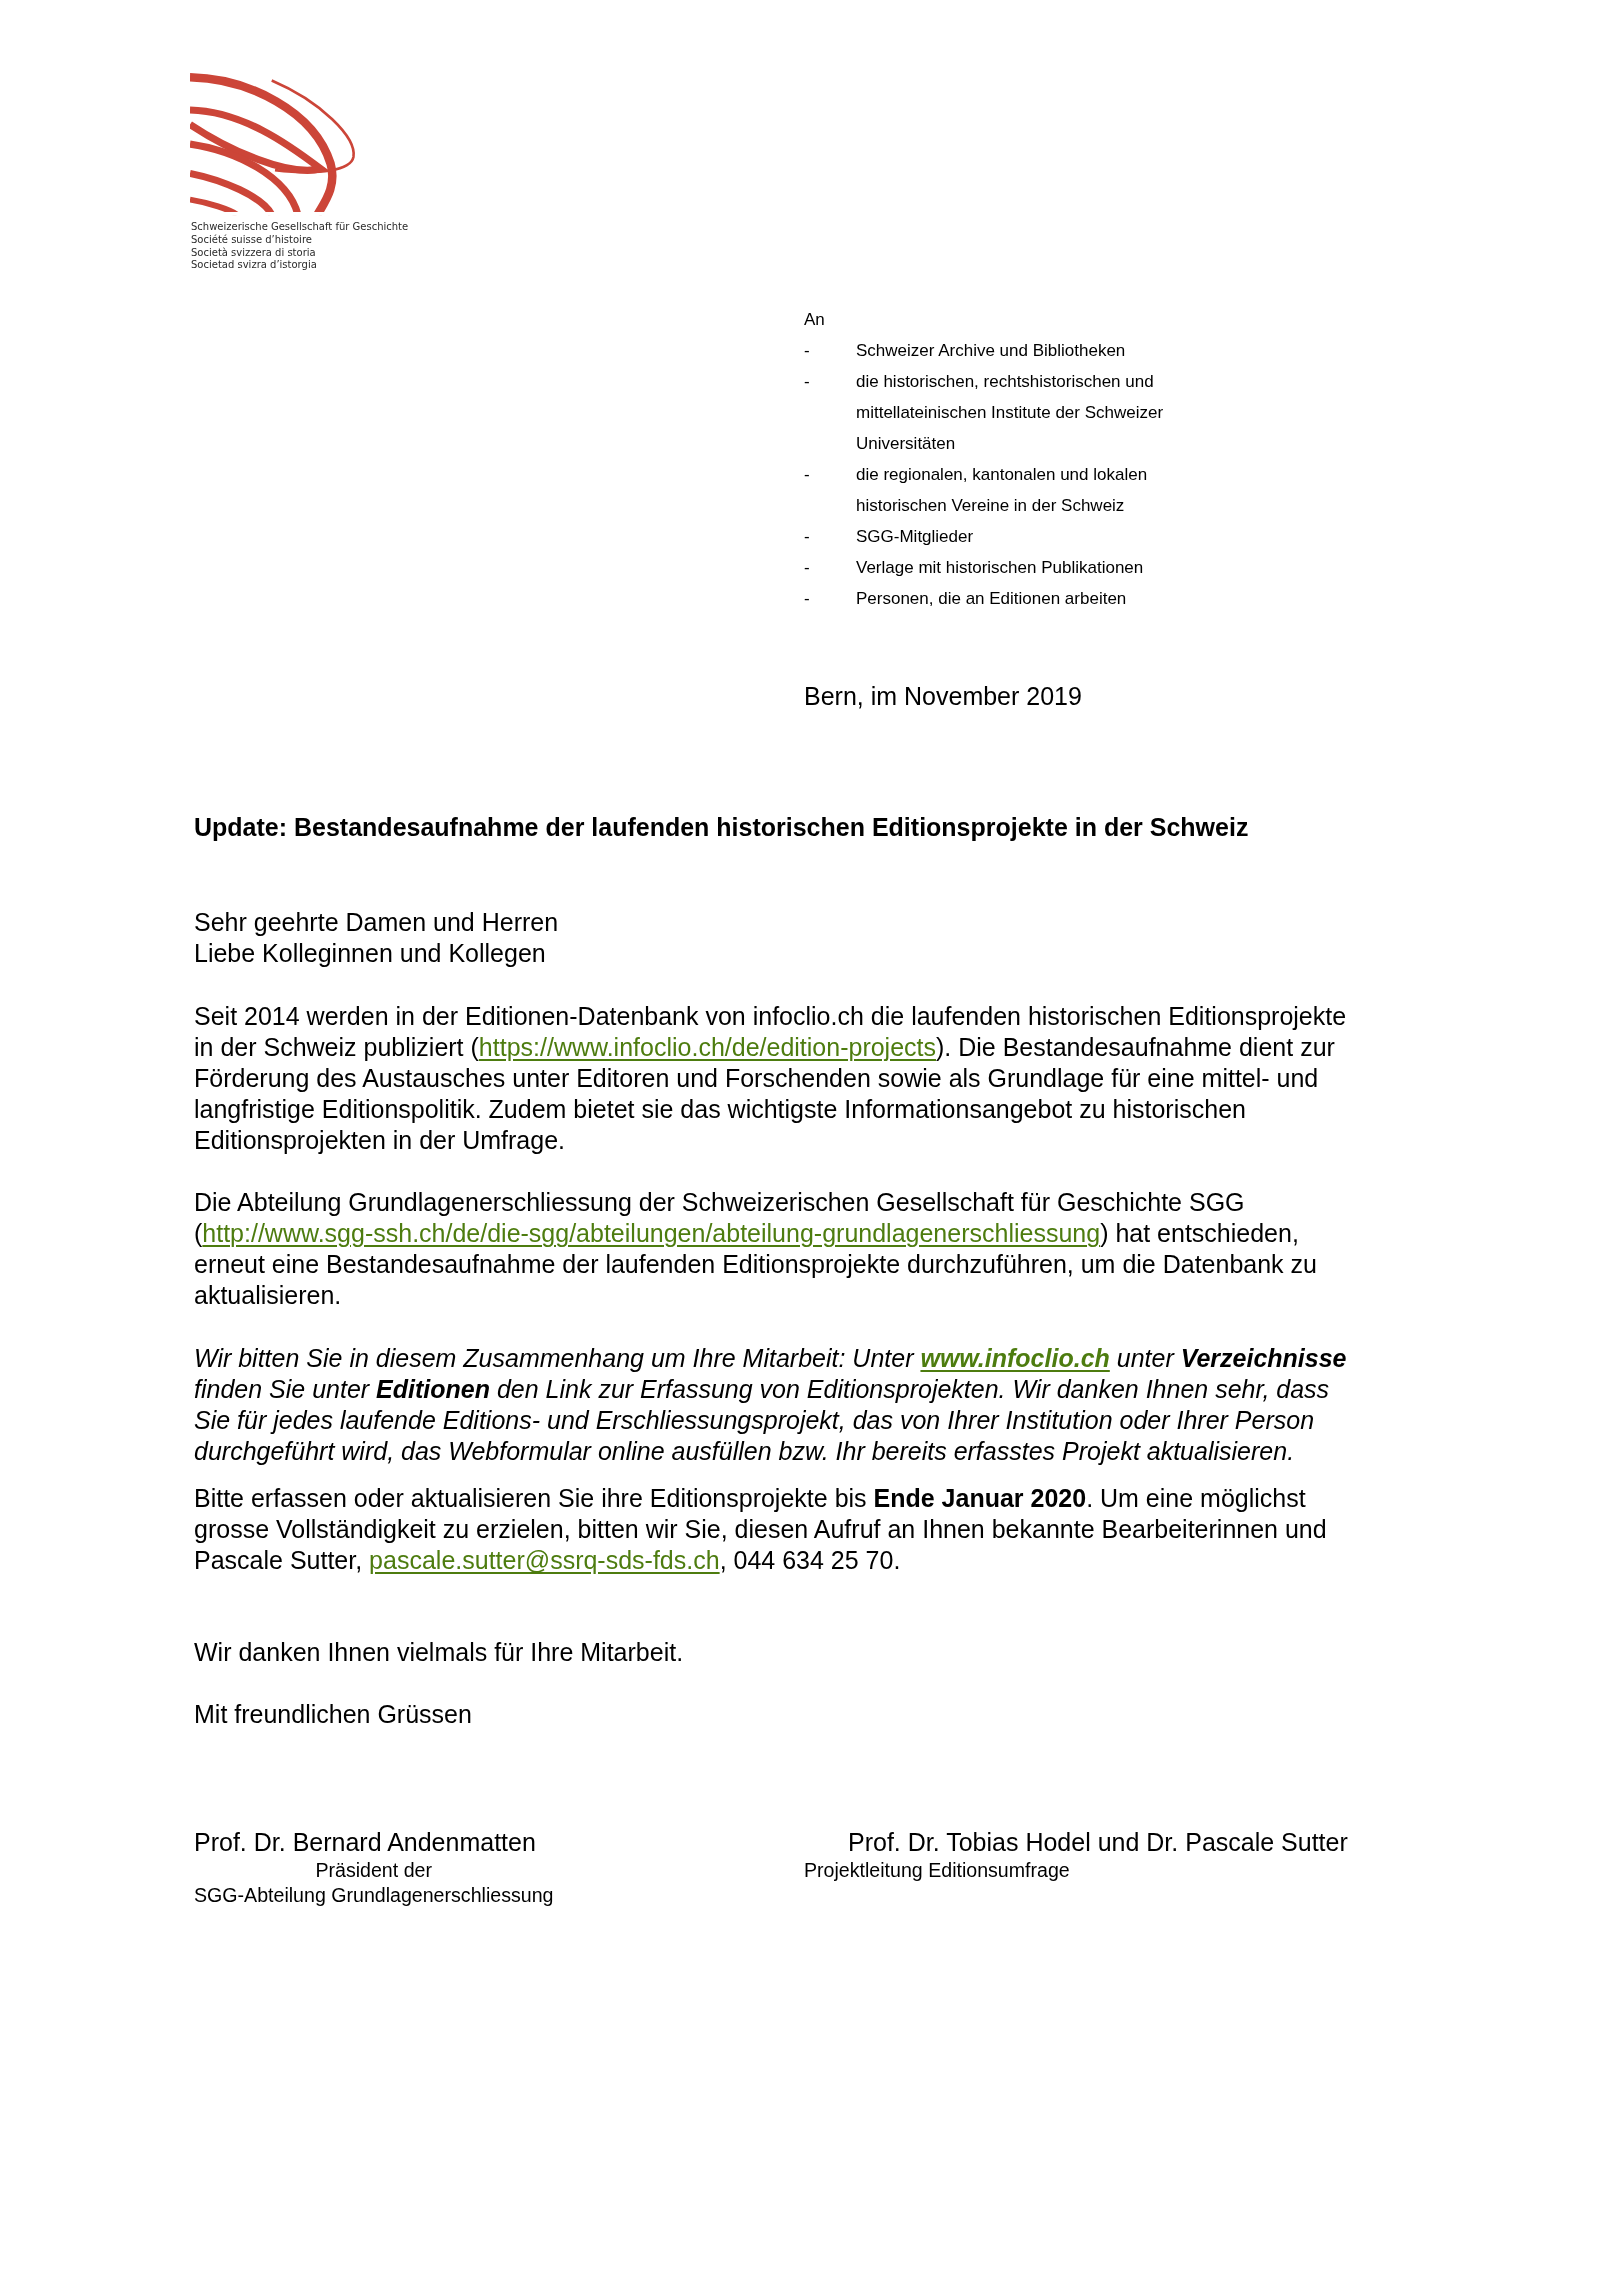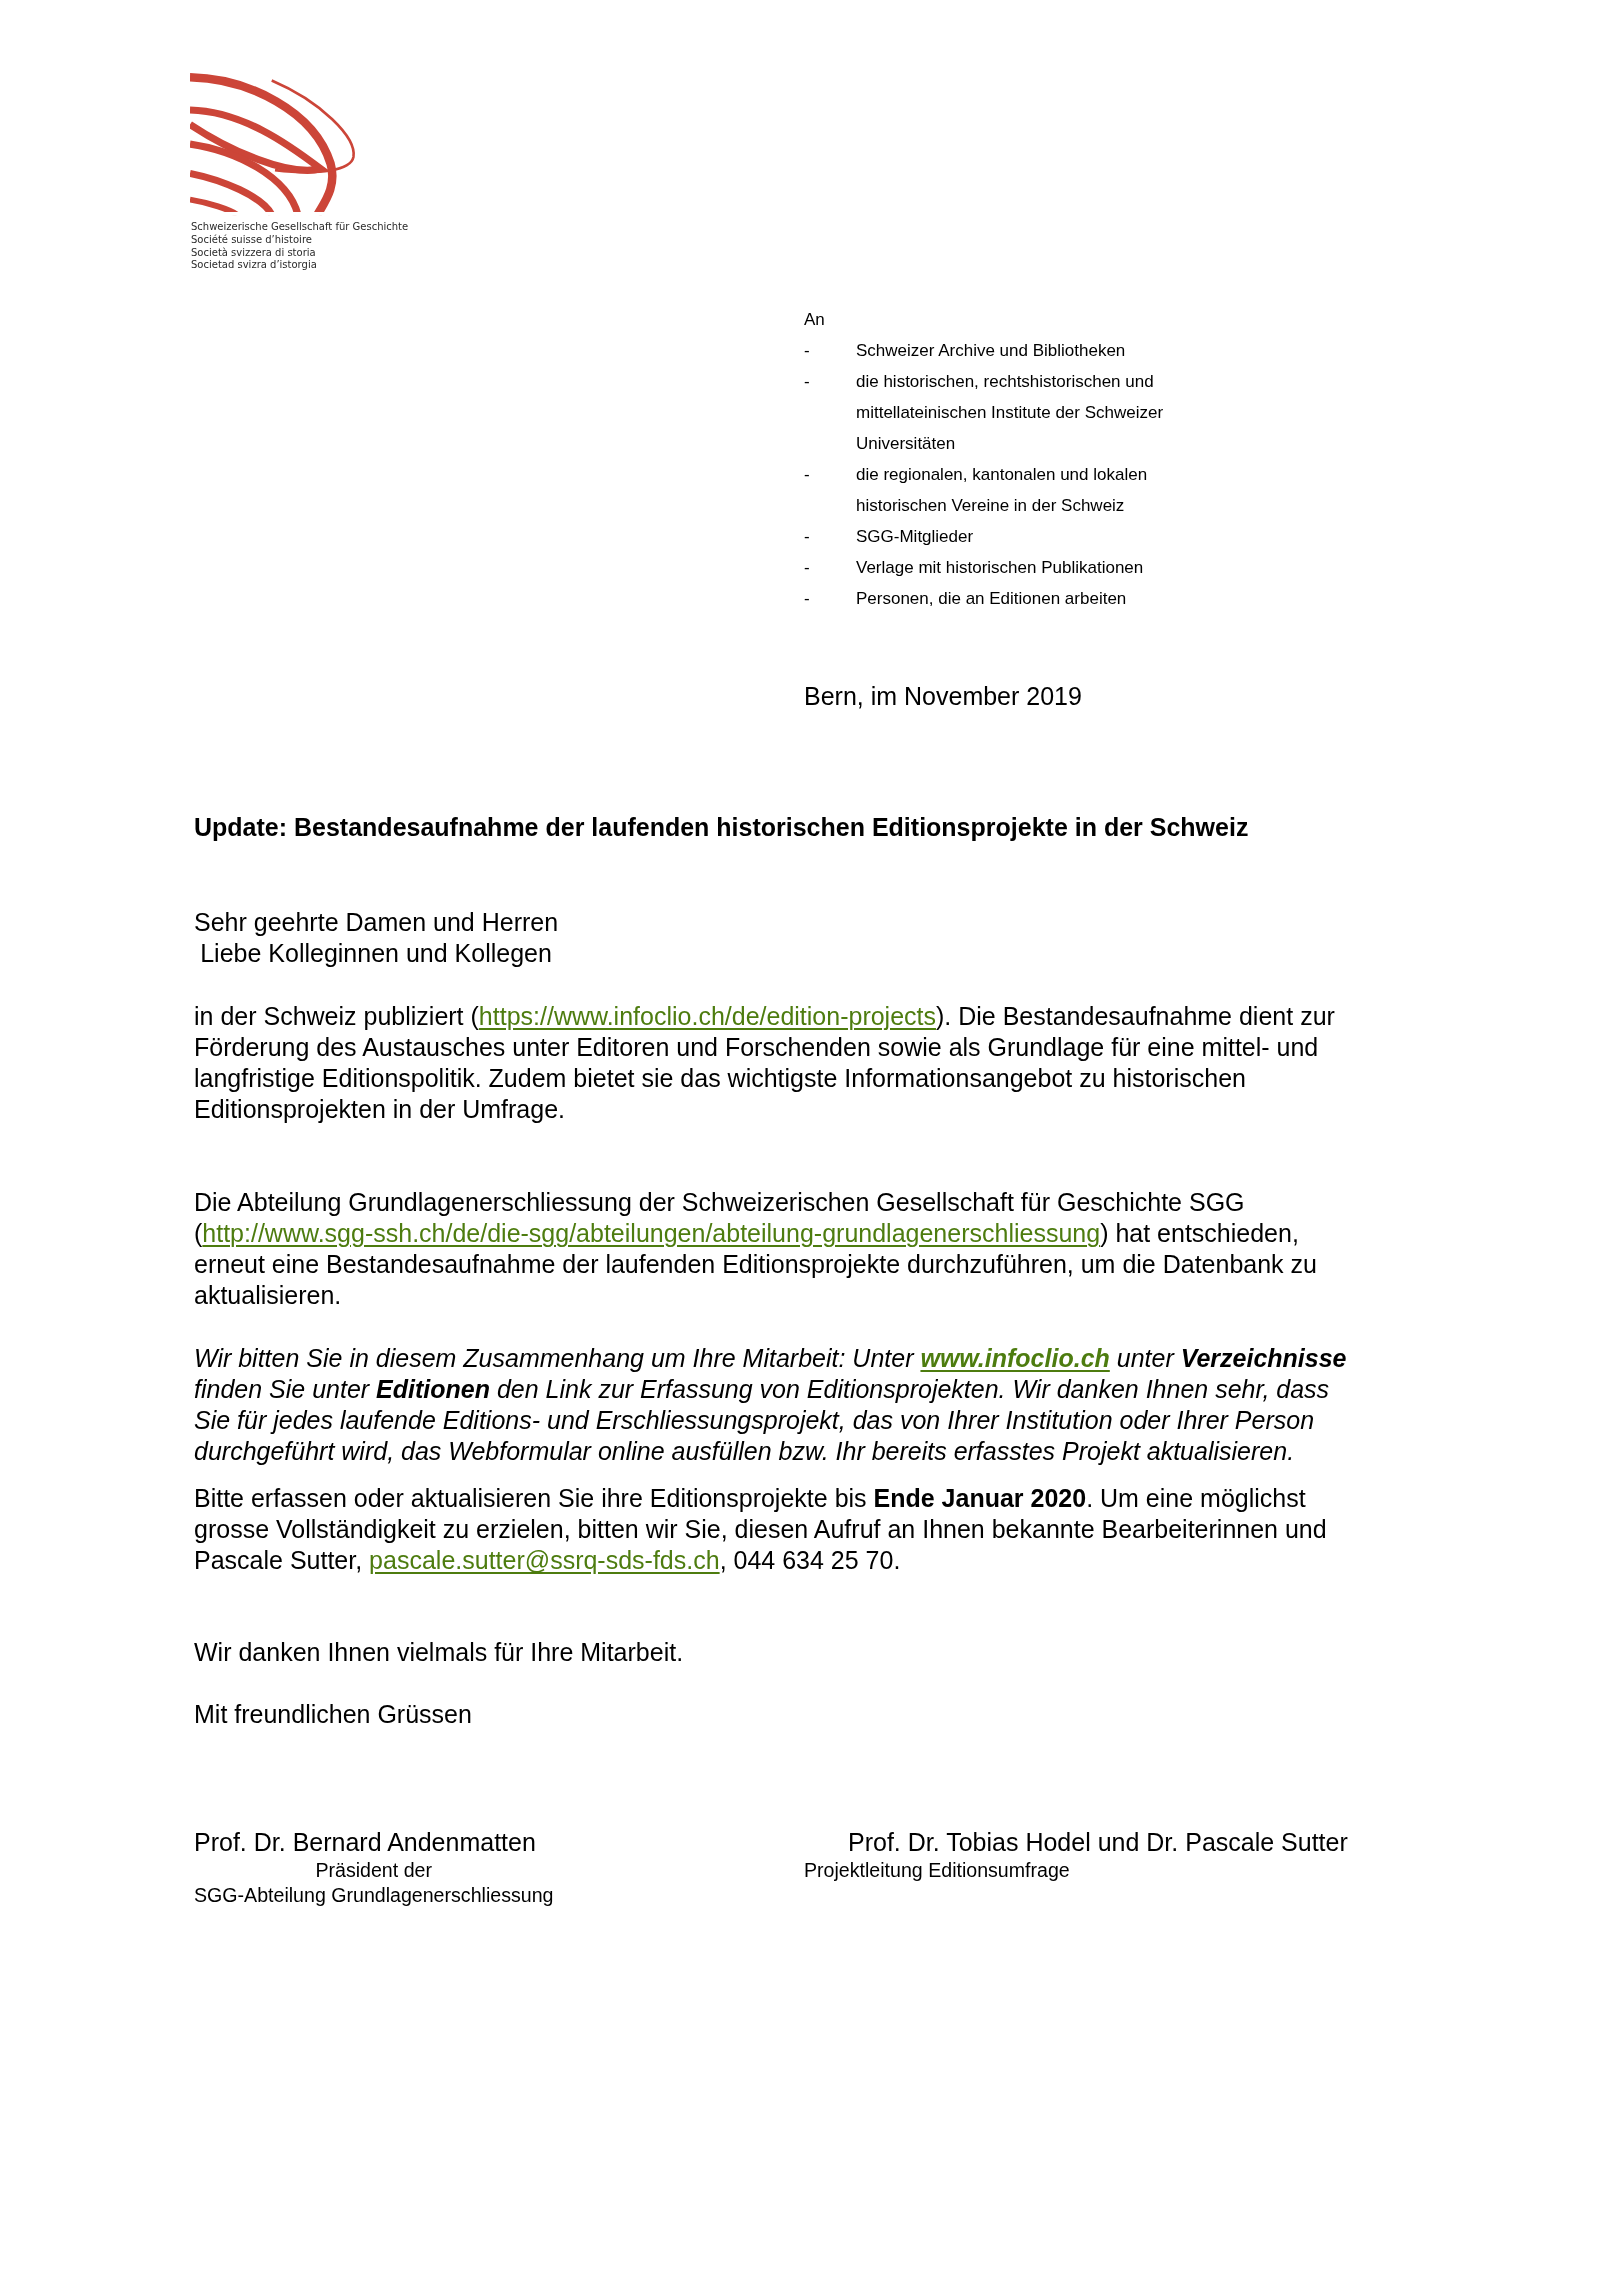--- a/index.html
+++ b/index.html
@@ -83,26 +83,27 @@
   <div class="row">
     <span class="dash">-</span>
     <span class="txt">Personen, die an Editionen arbeiten</span>
   </div>
 </div>
 
 <div class="line" style="left:804px; top:681px;">Bern, im November 2019</div>
 
 <div class="subject">Update: Bestandesaufnahme der laufenden historischen Editionsprojekte in der Schweiz</div>
 
-<div class="para" style="top:907px;text-align:center;">
+<div class="para" style="top:907px;">
   <span class="l">Sehr geehrte Damen und Herren</span>
   <span class="l">Liebe Kolleginnen und Kollegen</span>
 </div>
 
 <div class="para" style="top:1001px;">
+  <span class="l">Seit 2014 werden in der Editionen-Datenbank von infoclio.ch die laufenden historischen Editionsprojekte</span>
   <span class="l"><span>in der Schweiz publiziert (</span><a class="link">https://www.infoclio.ch/de/edition-projects</a><span>). Die Bestandesaufnahme dient zur</span></span>
   <span class="l">Förderung des Austausches unter Editoren und Forschenden sowie als Grundlage für eine mittel- und</span>
   <span class="l">langfristige Editionspolitik. Zudem bietet sie das wichtigste Informationsangebot zu historischen</span>
   <span class="l">Editionsprojekten in der Umfrage.</span>
 </div>
 
 <div class="para" style="top:1187px;">
   <span class="l">Die Abteilung Grundlagenerschliessung der Schweizerischen Gesellschaft für Geschichte SGG</span>
   <span class="l"><span>(</span><a class="link">http://www.sgg-ssh.ch/de/die-sgg/abteilungen/abteilung-grundlagenerschliessung</a><span>) hat entschieden,</span></span>
   <span class="l">erneut eine Bestandesaufnahme der laufenden Editionsprojekte durchzuführen, um die Datenbank zu</span>

